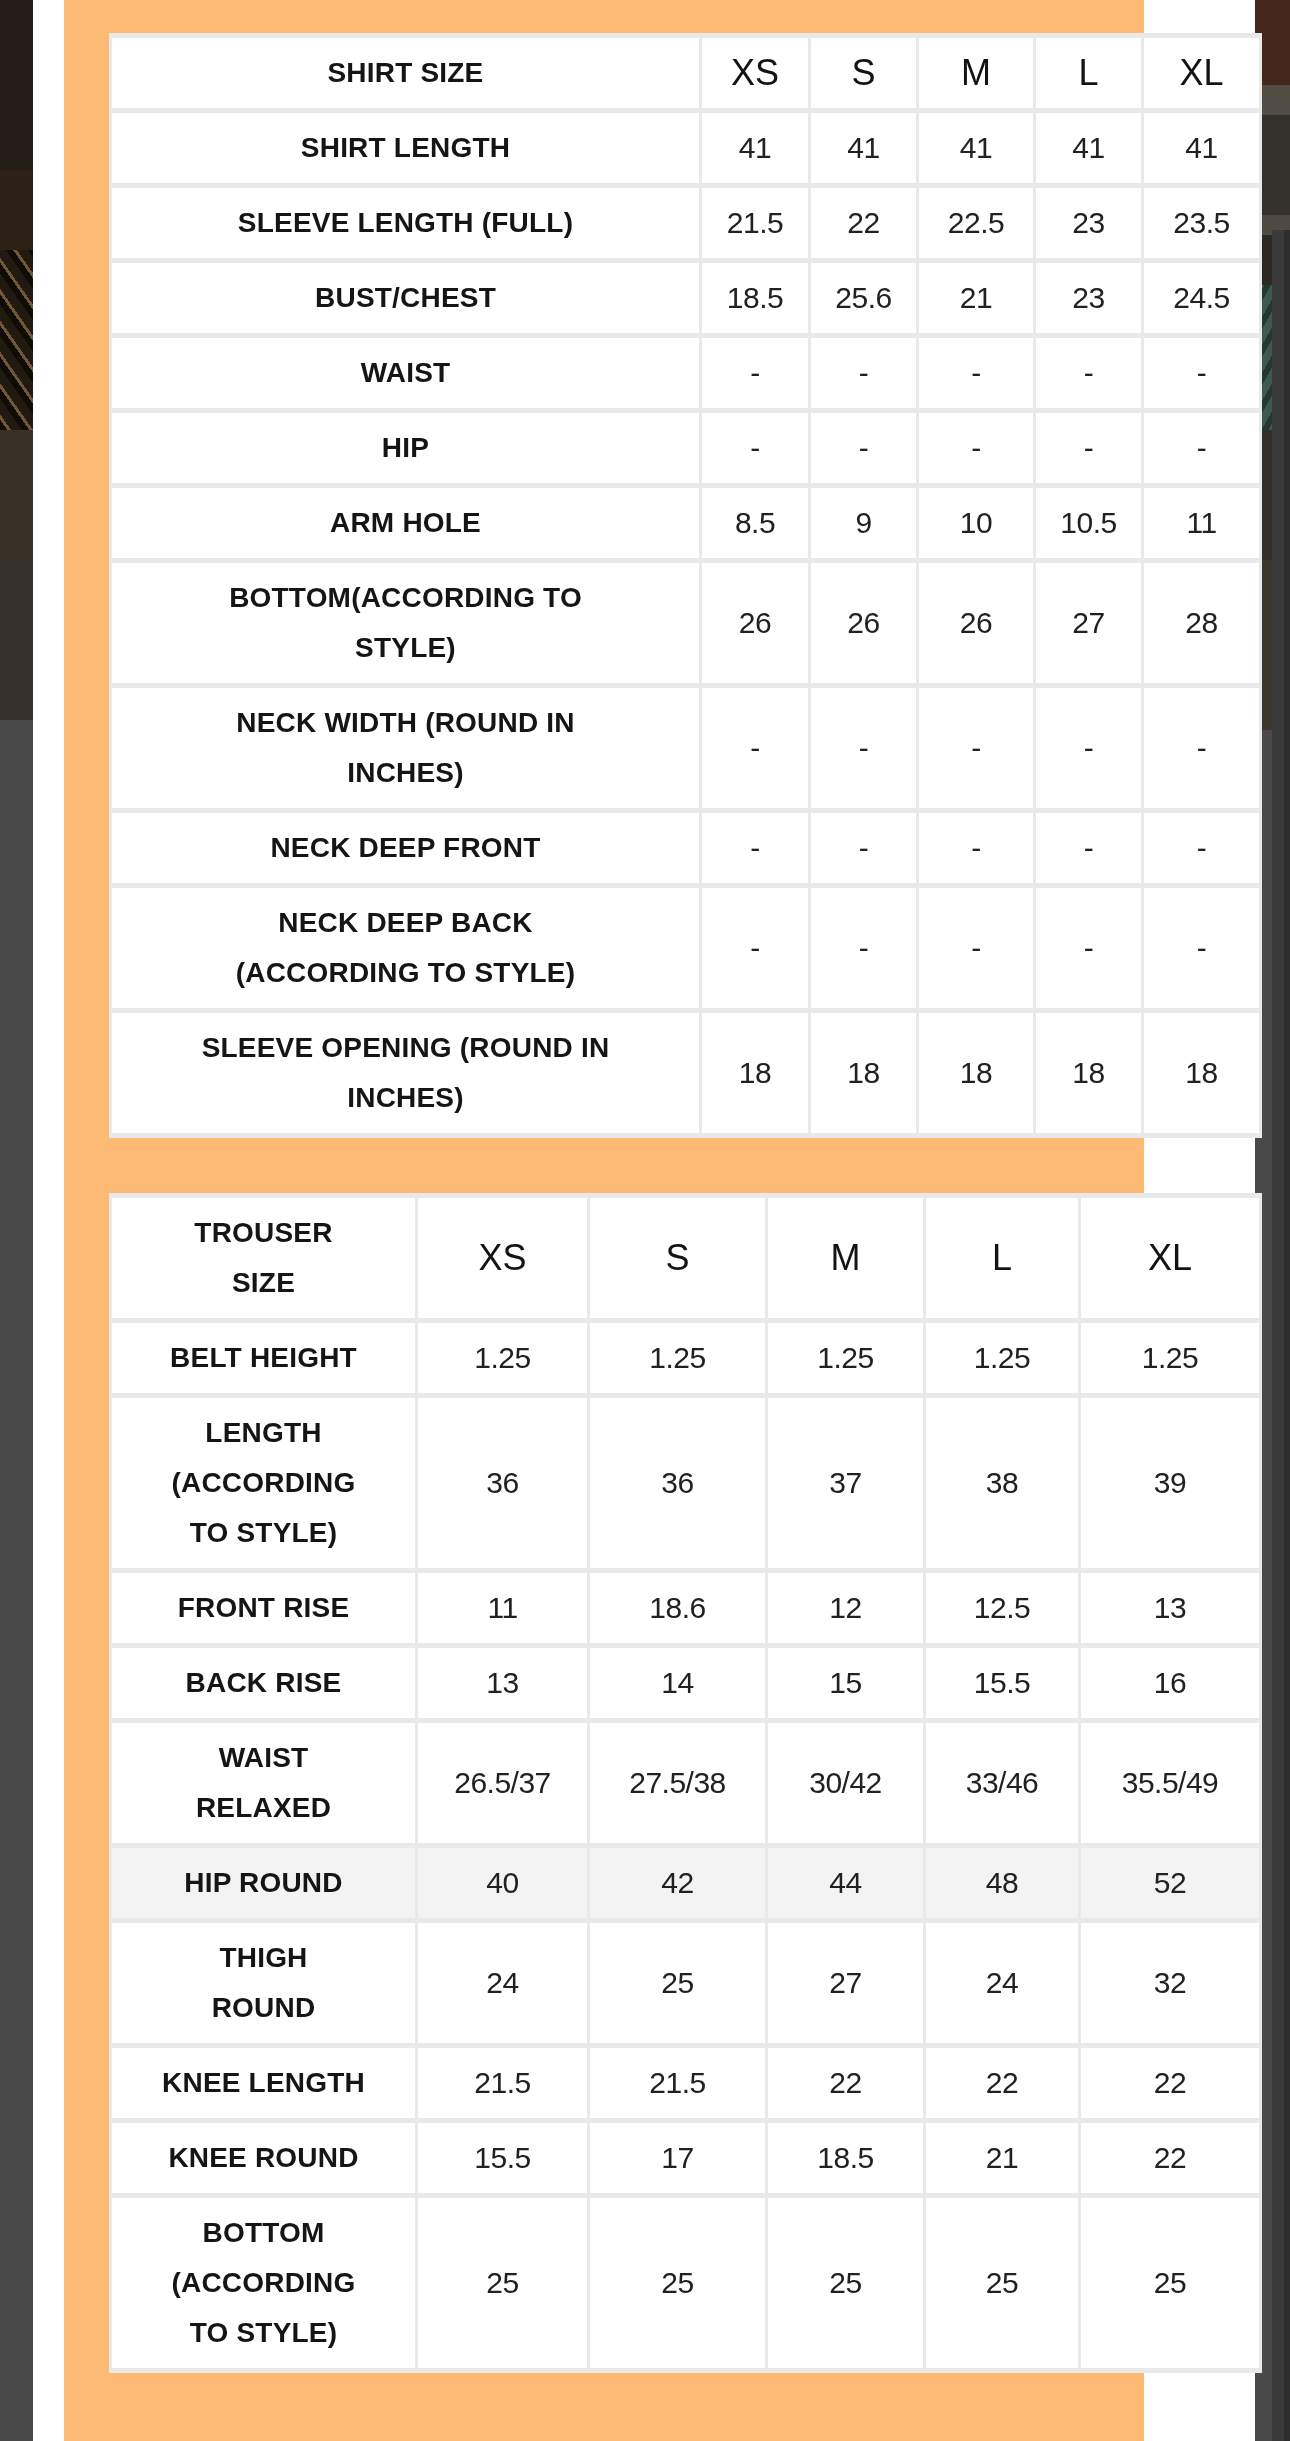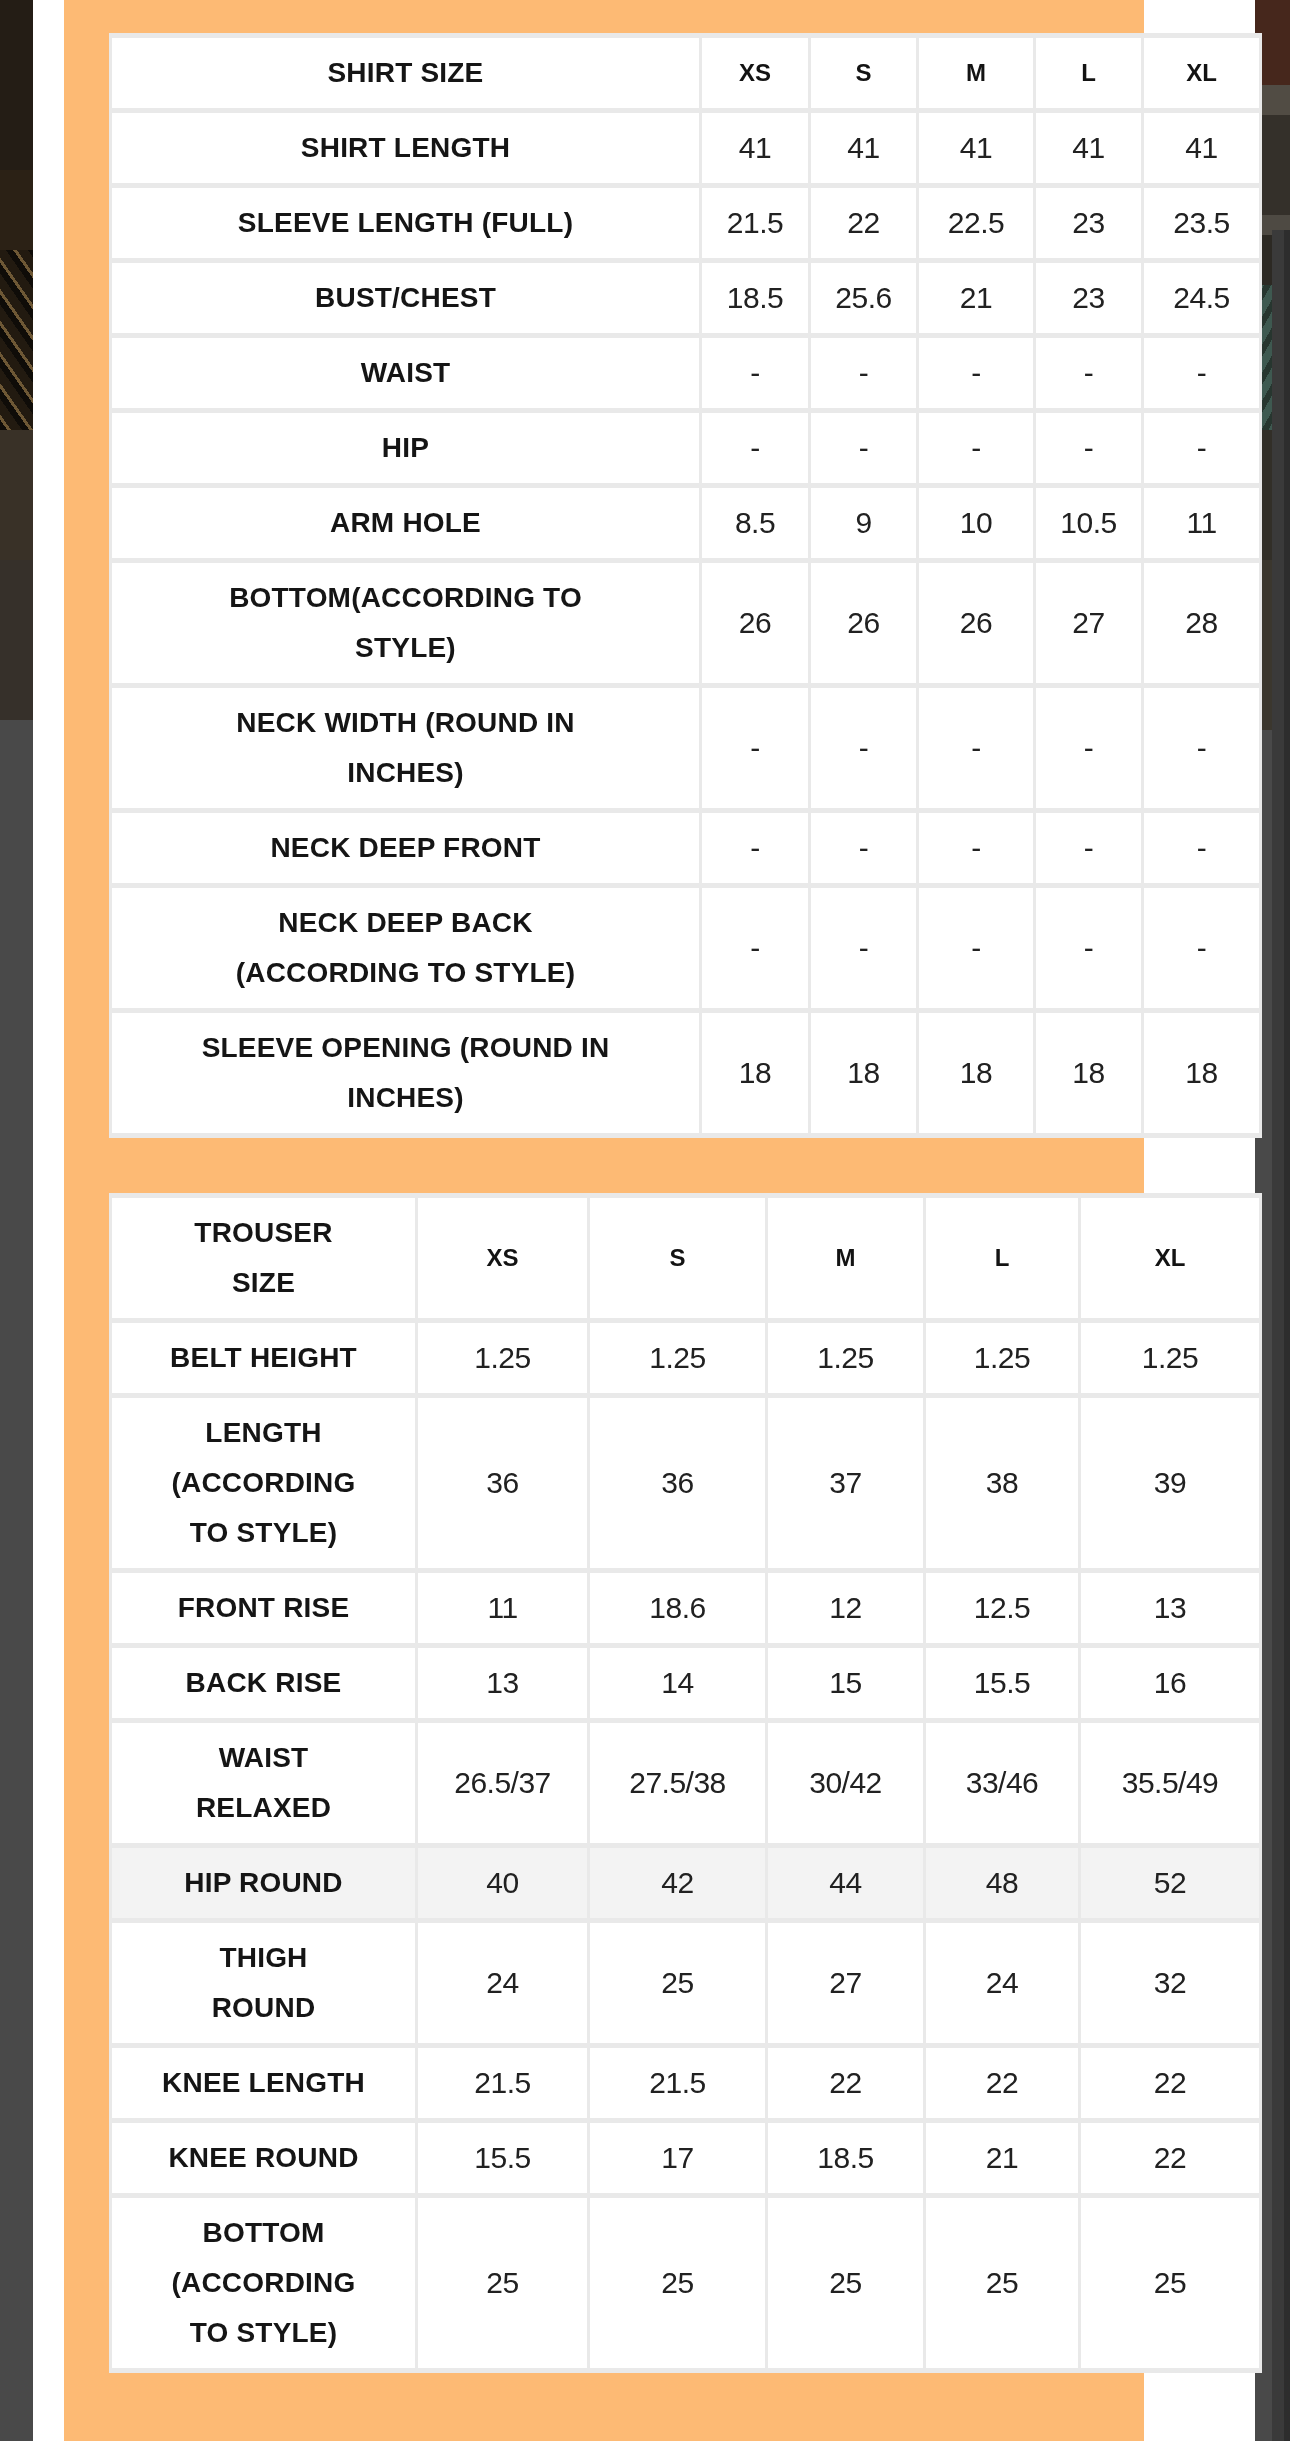--- a/index.html
+++ b/index.html
@@ -73,22 +73,22 @@
   }
   .size-table .lbl {
     font-weight:700;
     font-size:28px;
     line-height:50px;
     color:#151515;
     white-space:pre-line;
     letter-spacing:0.2px;
   }
   .size-table th.size-col {
-    font-weight:700;
-    font-size:24px;
+    font-weight:400;
+    font-size:36px;
     line-height:50px;
     color:#131313;
     white-space:pre-line;
   }
   .size-table td.val {
     font-weight:400;
     font-size:30px;
     line-height:50px;
     color:#212121;
     letter-spacing:-0.5px;

